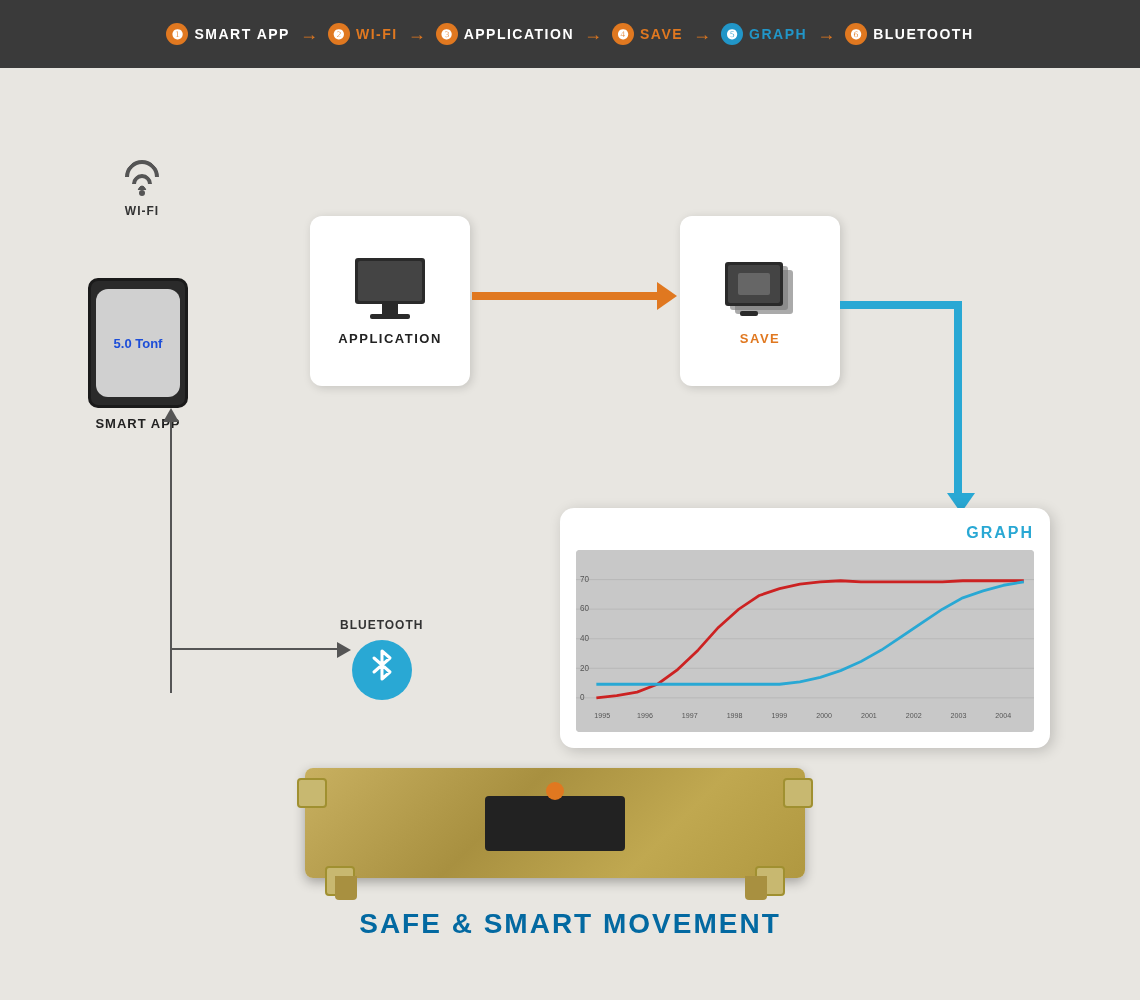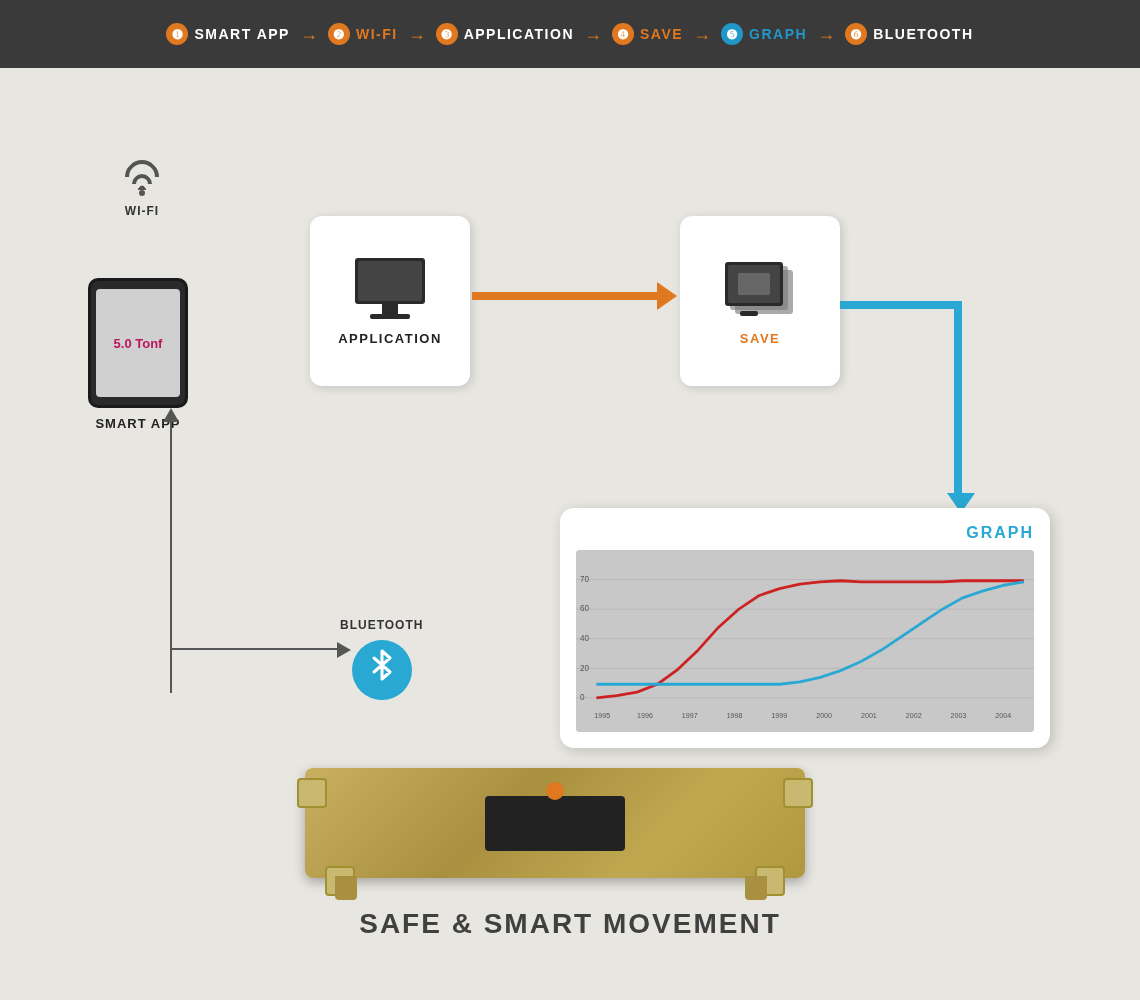--- a/index.html
+++ b/index.html
@@ -119,27 +119,27 @@
       flex-direction: column;
       align-items: center;
       justify-content: center;
       position: relative;
       border: 3px solid #1a1a1a;
     }
     .tablet-screen {
       width: 84px;
       height: 108px;
       background: #d0d0d0;
-      border-radius: 4px;
+      border-radius: 12px;
       display: flex;
       align-items: center;
       justify-content: center;
       font-size: 13px;
       font-weight: bold;
-      color: #be185d;
+      color: #1d4ed8;
     }
     .tablet-label {
       margin-top: 8px;
       font-size: 13px;
       font-weight: 900;
       letter-spacing: 1px;
       color: #222;
     }
 
     
@@ -427,21 +427,21 @@
     }
     .subtitle-text {
       font-size: 18px;
       color: #555;
       font-weight: 400;
       margin-bottom: 6px;
     }
     .main-title {
       font-size: 28px;
       font-weight: 900;
-      color: #404040;
+      color: #0369a1;
       letter-spacing: 2px;
       text-transform: uppercase;
     }
   </style>
 </head>
 <body>
 
 <div id="top-bar">
   <div class="step-item">
     <span class="step-num orange">❶</span>

